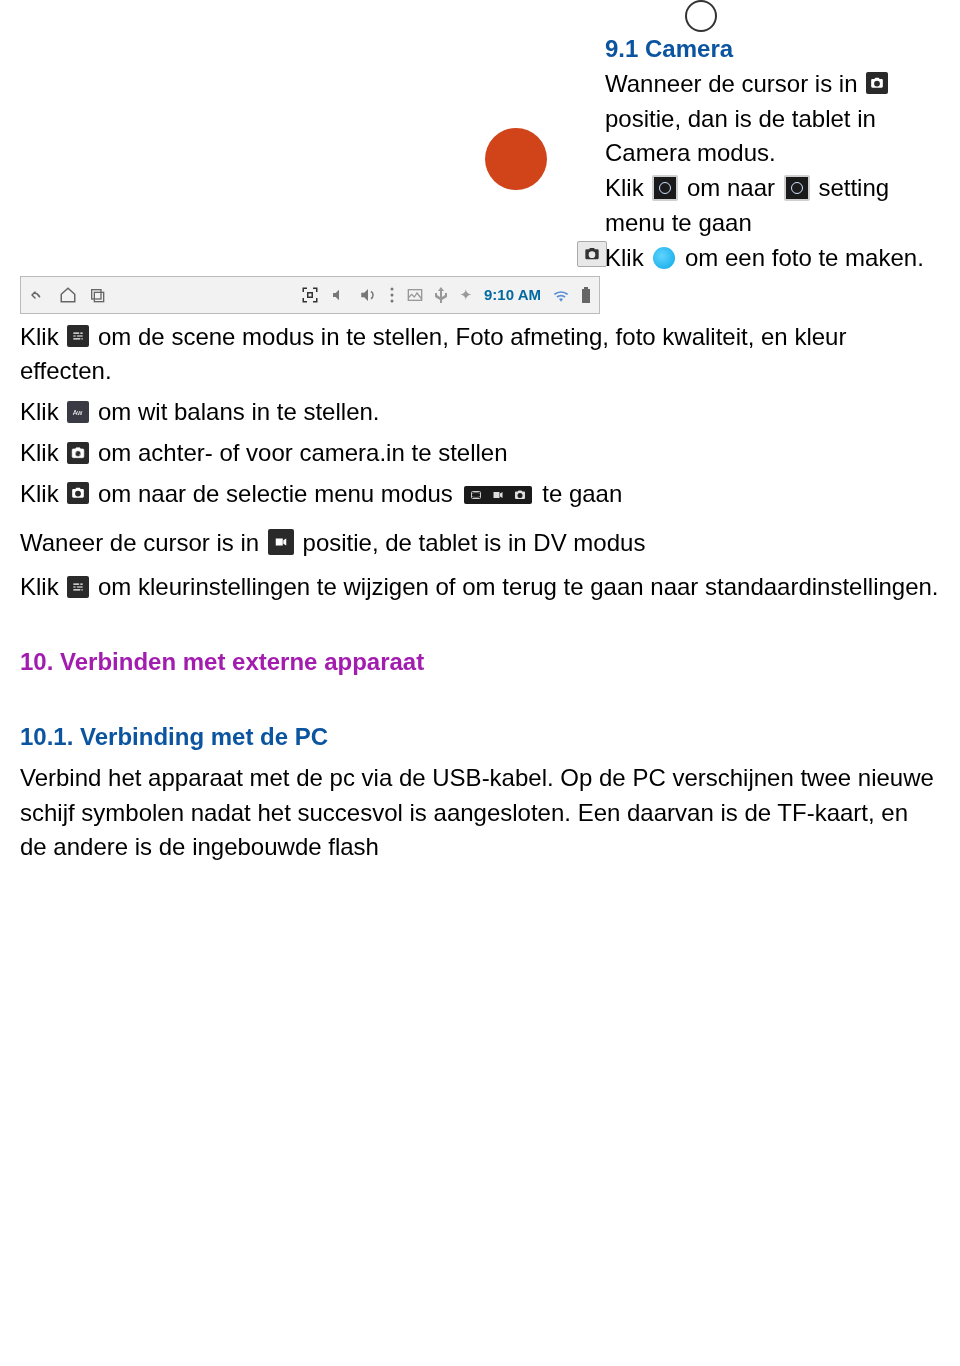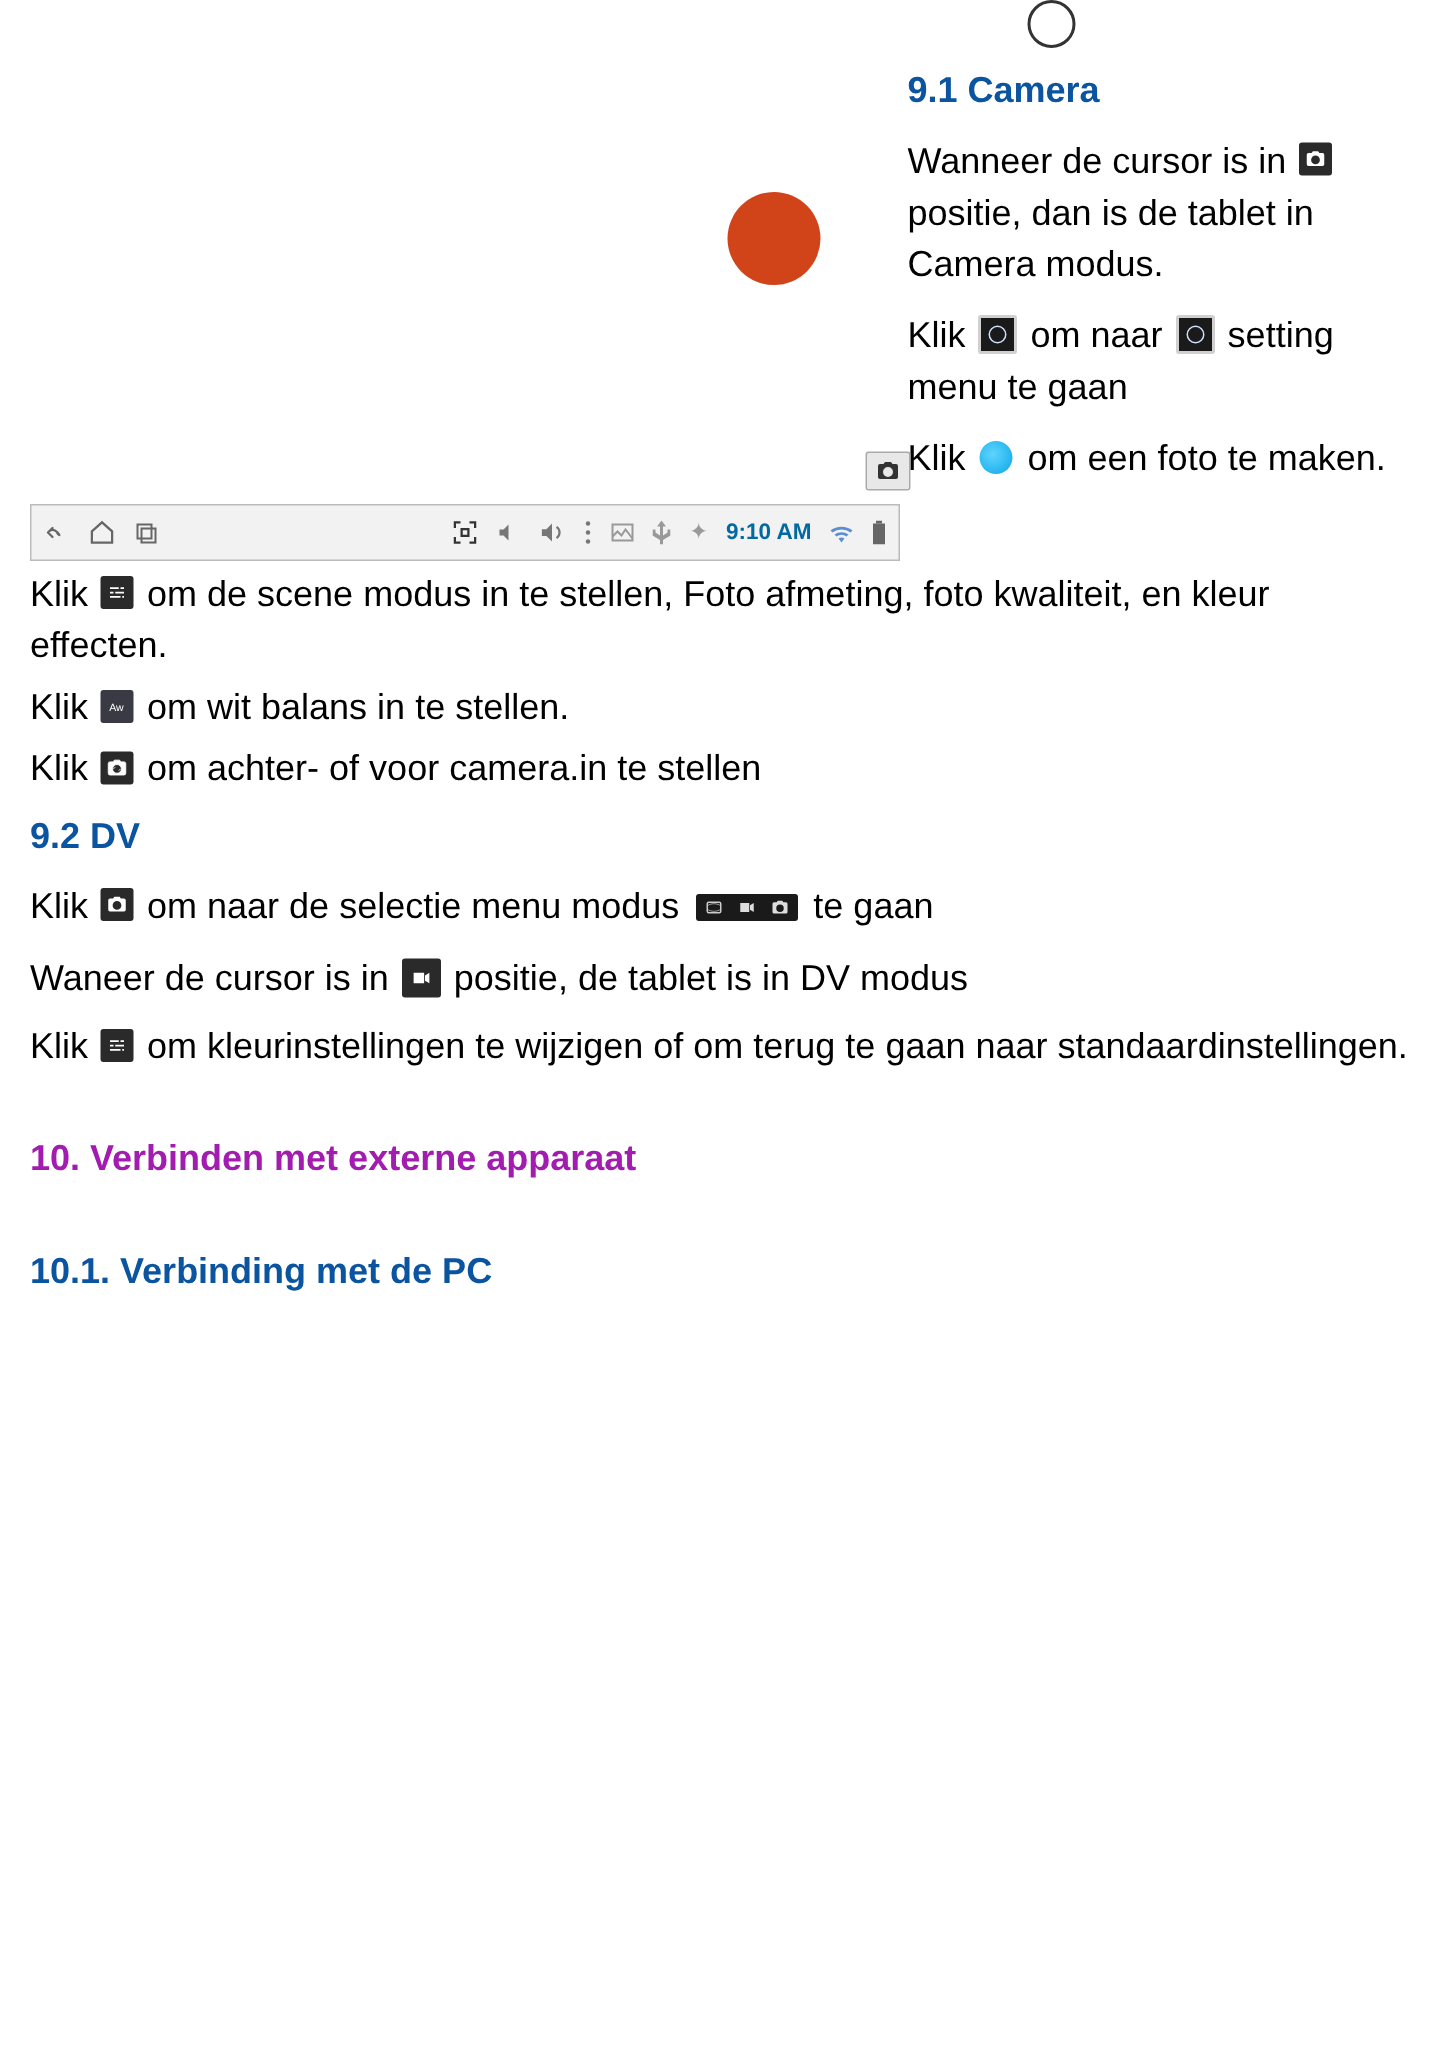--- a/index.html
+++ b/index.html
@@ -115,21 +115,21 @@
     margin: 10px 0 0 10px;
   }
   .red-circle {
     position: absolute;
     top: 118px; left: 455px;
     width: 62px; height: 62px;
     background: #d1441a;
     border-radius: 50%;
   }
   .clear { clear: both; }
-  p { margin: 12px 0; }
+  p { margin: 0 0; }
 </style>
 </head>
 <body>
 
 <div class="page">
 
   <div class="top-right-box">
     <span class="circle-outline-top"></span>
     <p class="section-title">9.1 Camera</p>
     <p>
@@ -239,21 +239,20 @@
   <p class="para">
     <span>Klik</span>
     <span class="icon icon-square-dark">
       <svg viewBox="0 0 24 24">
           <path d="M9 3h6l1.5 2H20a2 2 0 0 1 2 2v11a2 2 0 0 1-2 2H4a2 2 0 0 1-2-2V7a2 2 0 0 1 2-2h3.5L9 3zm3 5a5 5 0 1 0 0 10 5 5 0 0 0 0-10zM8 13l2-2M16 13l-2 2" stroke="#fff" stroke-width="1"></path>
         </svg>
     </span>
     <span>om achter- of voor camera.in te stellen</span>
   </p>
 
-  <p class="section-title" style="margin-top:10px;">9.2 DV</p>
 
   <p class="para">
     <span>Klik</span>
     <span class="icon icon-square-dark">
       <svg viewBox="0 0 24 24">
           <path d="M9 3h6l1.5 2H20a2 2 0 0 1 2 2v11a2 2 0 0 1-2 2H4a2 2 0 0 1-2-2V7a2 2 0 0 1 2-2h3.5L9 3zm3 5a5 5 0 1 0 0 10 5 5 0 0 0 0-10z"></path>
         </svg>
     </span>
     <span>om naar de selectie menu modus</span>
     <span class="mode-strip">
@@ -295,14 +294,15 @@
           <path d="M4 6h10v2H4zM16 6h4v2h-4zM4 11h4v2H4zM10 11h10v2H10zM4 16h12v2H4zM18 16h2v2h-2z"></path>
         </svg>
     </span>
     <span>om kleurinstellingen te wijzigen of om terug te gaan naar standaardinstellingen.</span>
   </p>
 
   <p class="heading-blue" style="margin-top:40px;">10. Verbinden met externe apparaat</p>
 
   <p class="section-title" style="margin-top:40px; font-weight:bold; color:#0b54a0;">10.1. Verbinding met de PC</p>
 
+  <p class="para">Verbind het apparaat met de pc via de USB-kabel. Op de PC verschijnen twee nieuwe schijf symbolen nadat  het succesvol is aangesloten. Een daarvan is de TF-kaart, en de andere is de ingebouwde flash</p>
 
 </div>
 
 </body></html>

